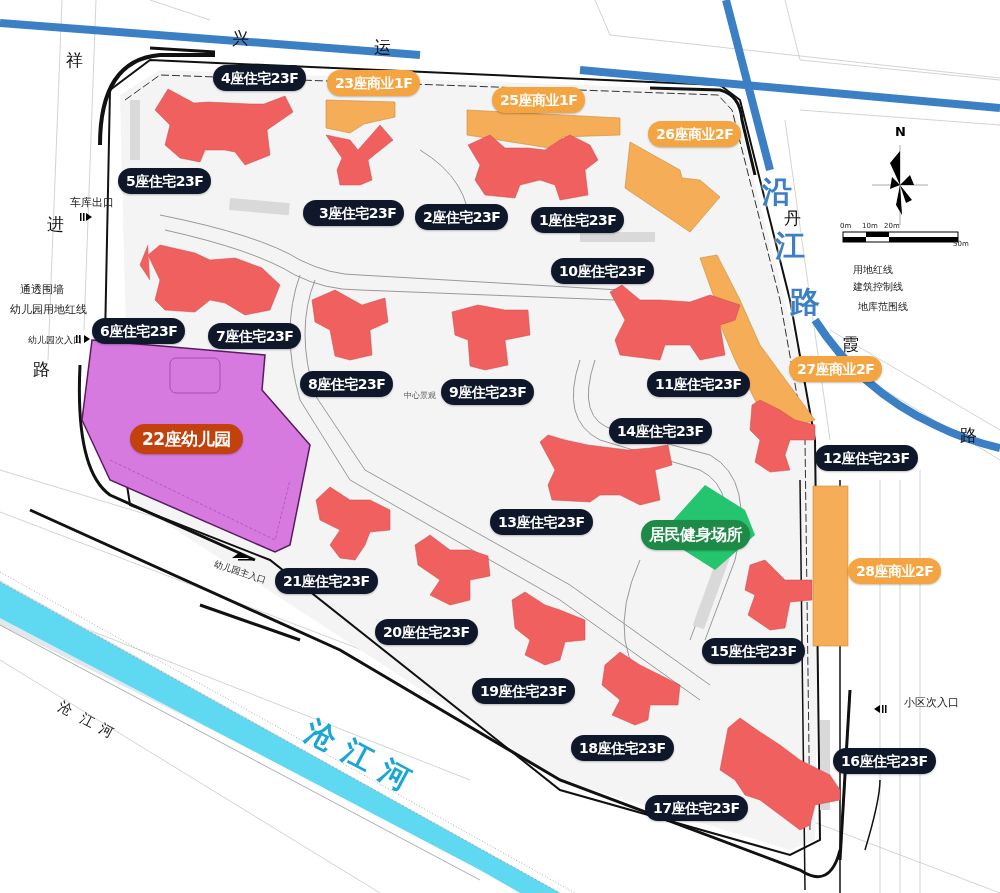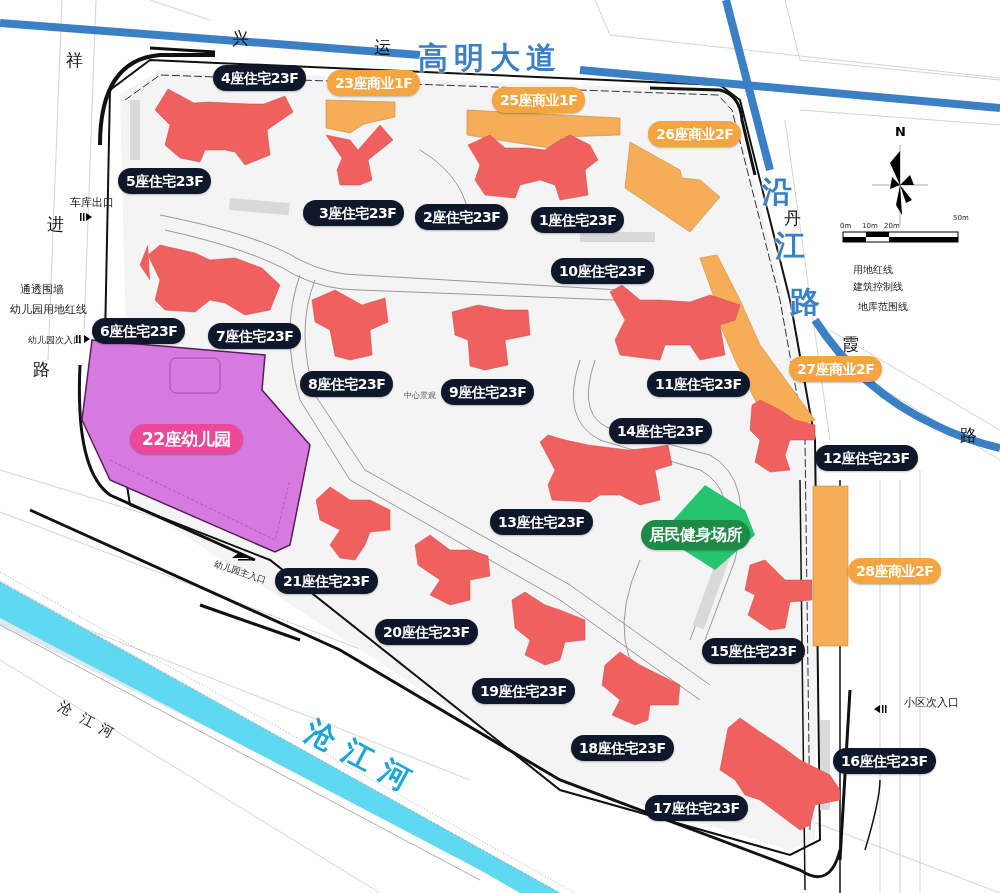--- a/index.html
+++ b/index.html
@@ -1,21 +1,21 @@
 <!DOCTYPE html>
 <html><head>
 <meta charset="utf-8">
 <style>
   html, body { margin:0; padding:0; background:#ffffff; }
   body { width:1000px; height:893px; position:relative; overflow:hidden; font-family:"DejaVu Sans", sans-serif; }
   #map { position:absolute; left:0; top:0; width:1000px; height:893px; }
   .lbl { position:absolute; height:26px; line-height:26px; padding:0 8px; border-radius:13px; color:#fff; font-weight:bold; font-size:14px; white-space:nowrap; box-shadow:0 1px 2px rgba(0,0,0,0.25); font-family:"DejaVu Sans", sans-serif; letter-spacing:-0.5px; }
   .lbl.res { background:#0f172a; }
   .lbl.com { background:#f5a442; }
-  .lbl.kid { background:#ec4899; font-size:17px; height:30px; line-height:30px; border-radius:15px; padding:0 12px; }
+  .lbl.kid { background:#c2410c; font-size:17px; height:30px; line-height:30px; border-radius:15px; padding:0 12px; }
   .lbl.gym { background:#1e8a47; font-size:16px; height:30px; line-height:30px; border-radius:15px; padding:0 8px; }
   .road-big { position:absolute; color:#3b7fc4; font-weight:bold; font-size:30px; font-family:"DejaVu Sans", sans-serif; text-shadow:0 0 3px #fff, 0 0 3px #fff; white-space:nowrap; }
   .river-big { position:absolute; color:#1aa6d6; font-weight:bold; font-size:30px; text-shadow:0 0 4px #fff,0 0 4px #fff; white-space:nowrap; }
   .small-txt { position:absolute; color:#222; font-size:10px; white-space:nowrap; font-family:"DejaVu Sans", sans-serif; }
   .road-char { position:absolute; color:#111; font-size:17px; font-family:"DejaVu Serif", serif; }
   .watermark { position:absolute; color:#333; font-size:22px; white-space:nowrap; text-shadow:0 0 2px #fff; }
   .legend-item { position:absolute; font-size:10px; color:#222; white-space:nowrap; }
 </style>
 </head>
 <body>
@@ -165,21 +165,20 @@
         <rect x="79" y="335" width="1.5" height="8"></rect>
       <path d="M880 705 L880 713 L874 709 Z"></path>
       <rect x="882" y="705" width="1.5" height="8"></rect>
         <rect x="885" y="705" width="1.5" height="8"></rect>
       <path d="M240 552 L248 558 L232 558 Z"></path>
       <rect x="238" y="559" width="16" height="1.5" transform="rotate(0)"></rect>
     </g>
   </svg>
 
   
-  <div class="road-big" style="left:418px; top:38px; letter-spacing:6px;">高明大道</div>
   <div class="road-big" style="left:762px; top:172px;">沿</div>
   <div class="road-big" style="left:775px; top:226px;">江</div>
   <div class="road-big" style="left:790px; top:282px;">路</div>
 
   
   <div class="road-char" style="left:232px; top:27px;">兴</div>
   <div class="road-char" style="left:374px; top:36px;">运</div>
   <div class="road-char" style="left:66px; top:49px;">祥</div>
   <div class="road-char" style="left:47px; top:213px;">进</div>
   <div class="road-char" style="left:33px; top:358px;">路</div>
@@ -239,16 +238,16 @@
   
   <div class="legend-item" style="left:853px; top:263px;">用地红线</div>
   <div class="legend-item" style="left:853px; top:280px;">建筑控制线</div>
   <div class="legend-item" style="left:858px; top:300px;">地库范围线</div>
 
   
   <div class="small-txt" style="left:895px; top:124px; font-size:13px; font-weight:bold; color:#000;">N</div>
   <div class="small-txt" style="left:840px; top:222px; font-size:7px;">0m</div>
   <div class="small-txt" style="left:862px; top:222px; font-size:7px;">10m</div>
   <div class="small-txt" style="left:884px; top:222px; font-size:7px;">20m</div>
-  <div class="small-txt" style="left:953px; top:214px; font-size:7px;">50m</div>
+  <div class="small-txt" style="left:953px; top:240px; font-size:7px;">50m</div>
 
   
 </div>
 
 </body></html>

